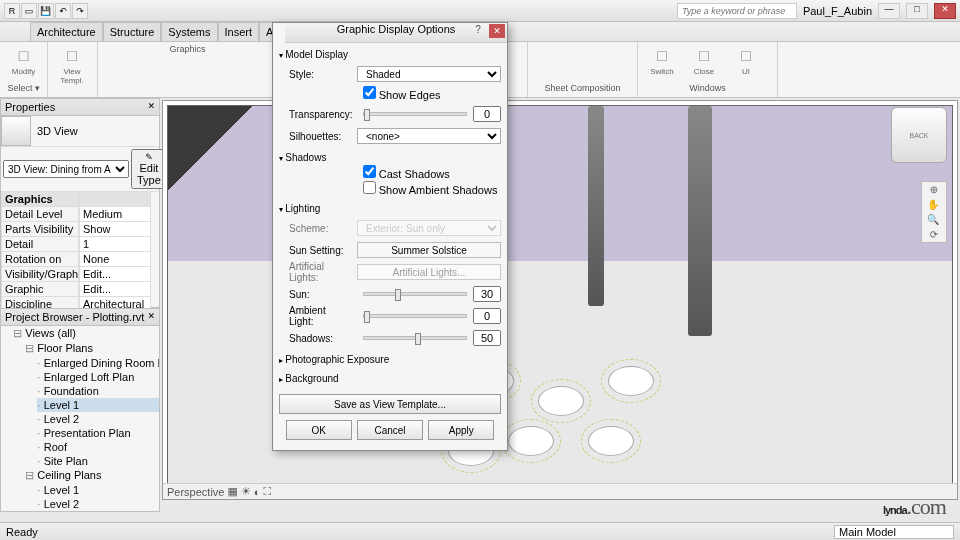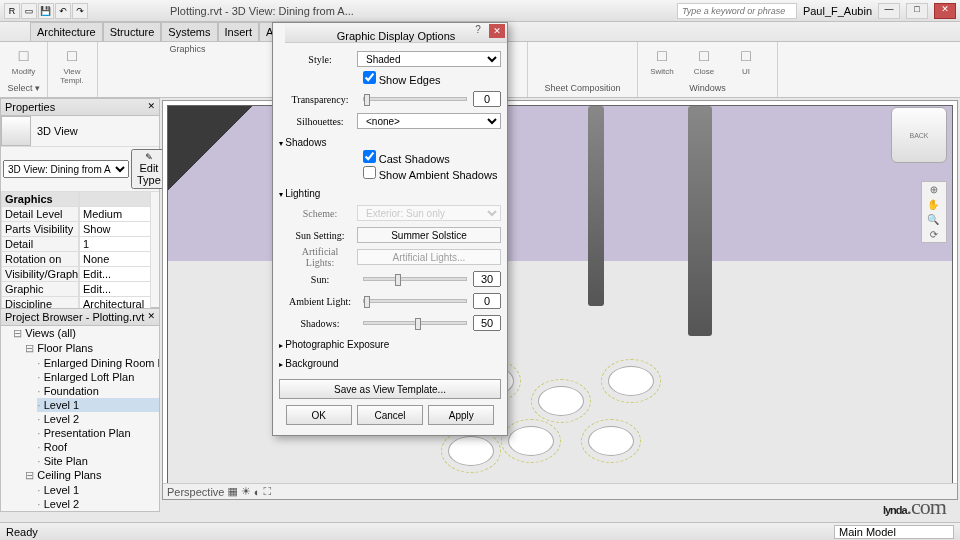--- a/index.html
+++ b/index.html
@@ -63,31 +63,31 @@
 .canvas .render .column { position: absolute; width: 24px; background: linear-gradient(#888,#555); border-radius: 3px; }
 .canvas .render .table { position: absolute; width: 46px; height: 30px; background: #fff; border-radius: 50%; border: 1px solid #aaa; }
 .canvas .render .table::after { content: ""; position: absolute; inset: -8px; border: 1px dashed #c9c96a; border-radius: 50%; }
 .canvas .viewcube { position: absolute; top: 6px; right: 10px; width: 56px; height: 56px; background: linear-gradient(#fdfdfd,#ddd); border: 1px solid #aaa; display: flex; align-items: center; justify-content: center; font-size: 7px; color: #777; border-radius: 6px; }
 .canvas .navbar { position: absolute; right: 10px; top: 80px; width: 26px; background: #f2f2f2; border: 1px solid #bbb; padding: 2px; display: flex; flex-direction: column; gap: 4px; align-items: center; }
 .canvas .navbar span { font-size: 10px; color: #666; }
 .viewctrl { height: 16px; background: #f0f0f0; border-top: 1px solid #ccc; display: flex; align-items: center; padding: 0 4px; gap: 3px; font-size: 9px; color: #555; position: absolute; bottom: 0; left: 0; right: 0; }
 
 
 .dialog { position: absolute; left: 272px; top: 22px; width: 236px; background: #f5f5f5; border: 1px solid #888; box-shadow: 3px 3px 8px rgba(0,0,0,.3); z-index: 100; }
-.dialog .dtitle { height: 20px; background: linear-gradient(#f5f5f5,#e0e0e0); display: flex; align-items: flex-end; justify-content: center; position: relative; border-bottom: 1px solid #ccc; font-size: 11px; margin-left: 12px; }
+.dialog .dtitle { height: 20px; background: linear-gradient(#f5f5f5,#e0e0e0); display: flex; align-items: flex-start; justify-content: center; position: relative; border-bottom: 1px solid #ccc; font-size: 11px; margin-left: 12px; }
 .dialog .dtitle .dx { position: absolute; right: 2px; top: 1px; width: 16px; height: 14px; background: #c75050; color: #fff; text-align: center; font-size: 9px; line-height: 14px; }
 .dialog .dtitle .dh { position: absolute; right: 22px; top: 1px; width: 14px; height: 14px; text-align: center; font-size: 10px; color: #555; }
 .dialog .dbody { padding: 4px 6px; }
 .sect { margin-bottom: 4px; }
 .sect .shead { font-size: 10px; padding: 2px 0; cursor: default; }
 .sect .shead::before { content: "▾ "; font-size: 8px; }
 .sect.collapsed .shead::before { content: "▸ "; }
 .sect .sbody { padding-left: 10px; }
 .frow { display: flex; align-items: center; height: 20px; margin: 2px 0; }
-.frow label { width: 68px; text-align: center; padding-right: 6px; font-size: 10px; font-family: Liberation Serif, serif; }
+.frow label { width: 68px; text-align: left; padding-right: 6px; font-size: 10px; }
 .frow select, .frow input[type=text] { flex: 1; height: 16px; font-size: 10px; border: 1px solid #aaa; background: #fff; padding: 0 4px; }
 .frow.sliderrow input.num { width: 28px; flex: none; text-align: center; }
 .slider { flex: 1; height: 4px; background: #ddd; border: 1px solid #bbb; margin: 0 6px; position: relative; }
 .slider .thumb { position: absolute; top: -4px; width: 6px; height: 12px; background: #e8e8e8; border: 1px solid #888; }
 .frow.disabled { opacity: .55; }
 .cbrow { padding-left: 74px; font-size: 10px; height: 16px; }
 .dlgbtns { display: flex; justify-content: space-around; padding: 6px 4px; }
 .dlgbtns button { width: 66px; height: 20px; font-size: 10px; background: linear-gradient(#fdfdfd,#e4e4e4); border: 1px solid #999; }
 .widebtn { width: 100%; height: 20px; font-size: 10px; background: linear-gradient(#fdfdfd,#e4e4e4); border: 1px solid #999; margin-top: 4px; }
 
@@ -102,21 +102,20 @@
 <body>
 
 <div class="titlebar">
   <div class="qat">
     <span>R</span>
     <span>▭</span>
     <span>💾</span>
     <span>↶</span>
     <span>↷</span>
   </div>
-  <div class="title">Plotting.rvt - 3D View: Dining from A...</div>
   <div class="right">
     <input class="search" placeholder="Type a keyword or phrase" style="">
     <span>Paul_F_Aubin</span>
     <span class="winbtn">—</span>
     <span class="winbtn">□</span>
     <span class="winbtn close">✕</span>
   </div>
 </div>
 
 <div class="ribbontabs">
@@ -289,20 +288,21 @@
 </div>
 
 <div class="dialog">
   <div class="dtitle">
     <span>Graphic Display Options</span>
     <span class="dh">?</span>
     <span class="dx">✕</span>
   </div>
   <div class="dbody">
     <div class="sect">
+      <div class="shead">Model Display</div>
       <div class="sbody">
         <div class="frow">
           <label>Style:</label>
           <select><option>Shaded</option></select>
         </div>
         <div class="cbrow"><input type="checkbox" checked="" style=""> <span>Show Edges</span></div>
         <div class="frow sliderrow">
           <label>Transparency:</label>
           <div class="slider">
               <div class="thumb" style="left:0"></div>

